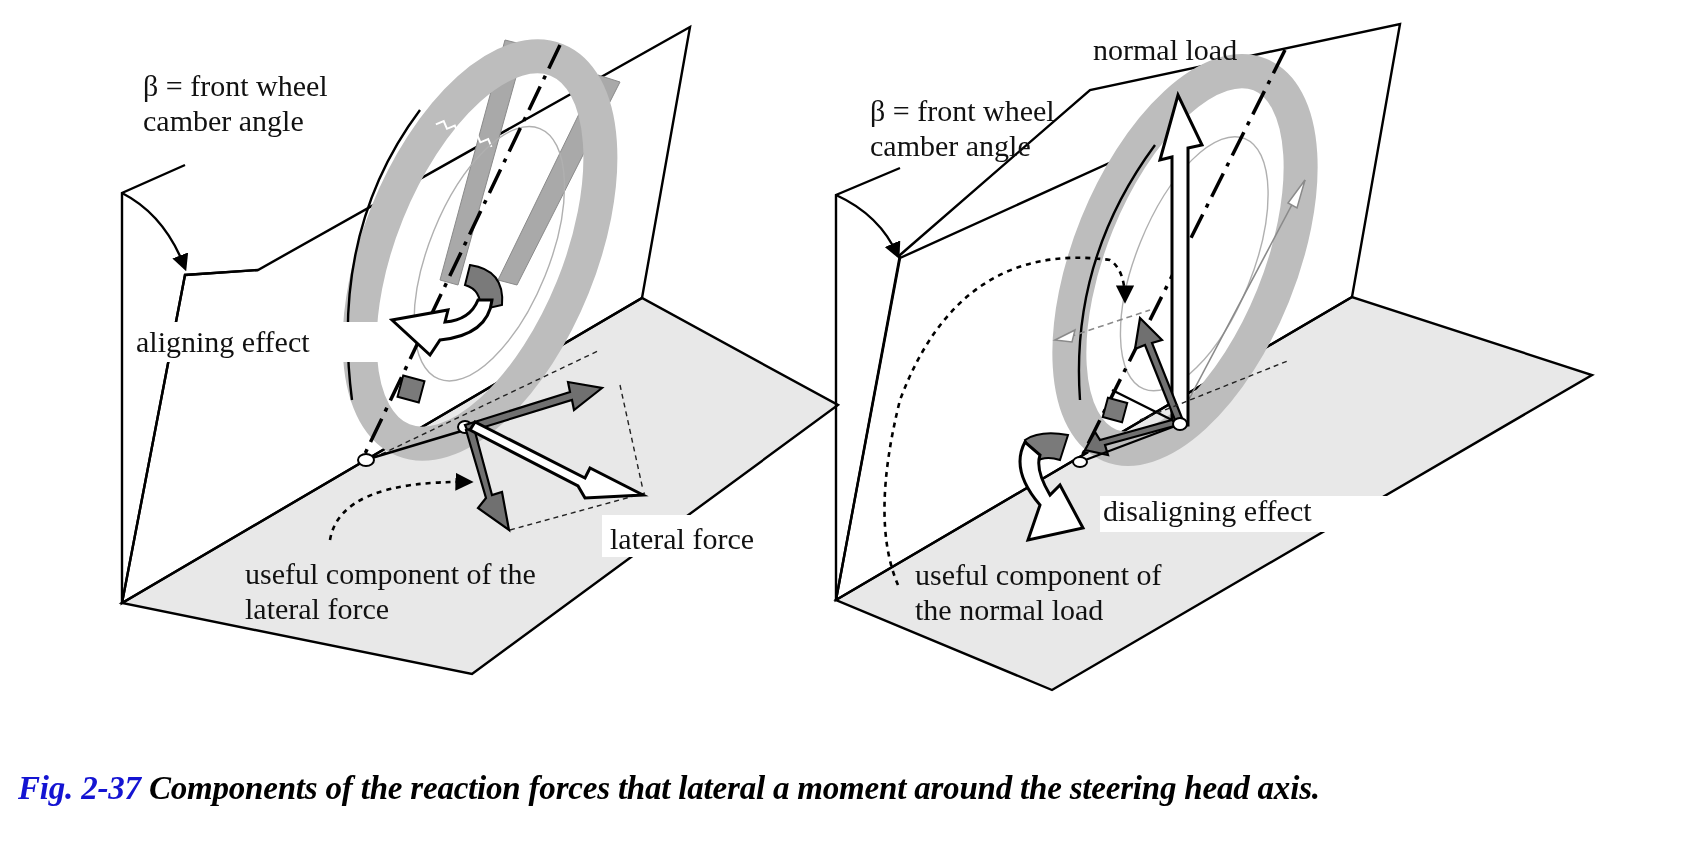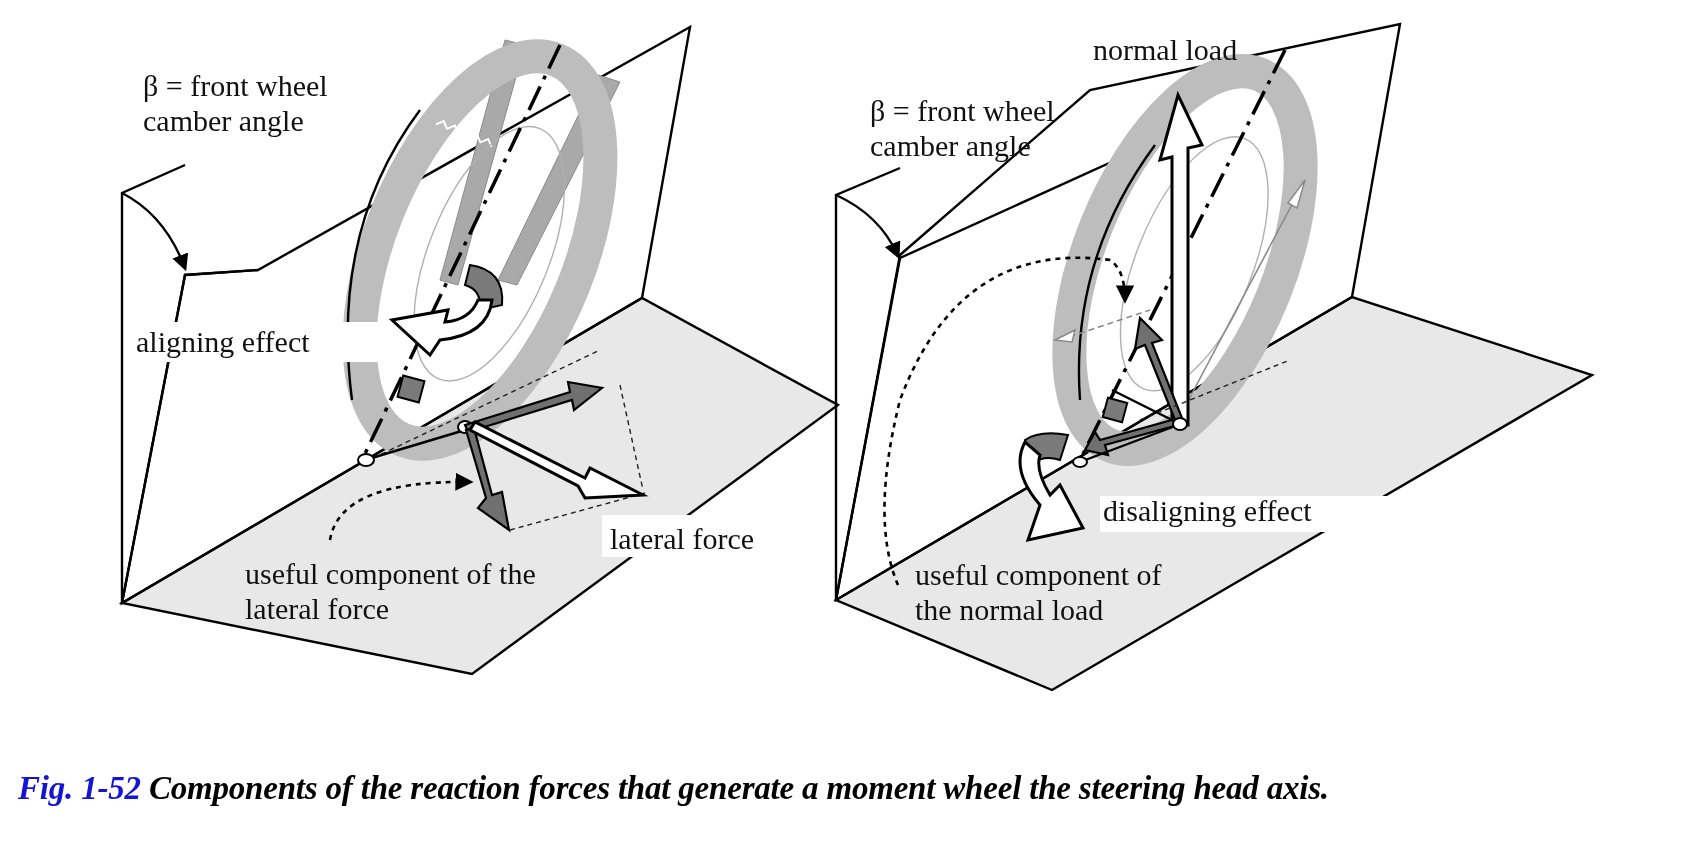--- a/index.html
+++ b/index.html
@@ -142,15 +142,15 @@
     <text class="lbl" x="870" y="121">β = front wheel</text>
     <text class="lbl" x="870" y="156">camber angle</text>
     <rect class="lbl-bg" x="1100" y="496" width="305" height="36"></rect>
     <text class="lbl" x="1103" y="521">disaligning effect</text>
     <text class="lbl" x="915" y="585">useful component of</text>
     <text class="lbl" x="915" y="620">the normal load</text>
   </g>
 </svg>
 
 <div id="caption">
-  <span class="fignum">Fig. 1-52</span>
-  <span>Components of the reaction forces that generate a moment wheel the steering head axis.</span>
+  <span class="fignum">Fig. 2-37</span>
+  <span>Components of the reaction forces that lateral a moment around the steering head axis.</span>
 </div>
 
 </body></html>

